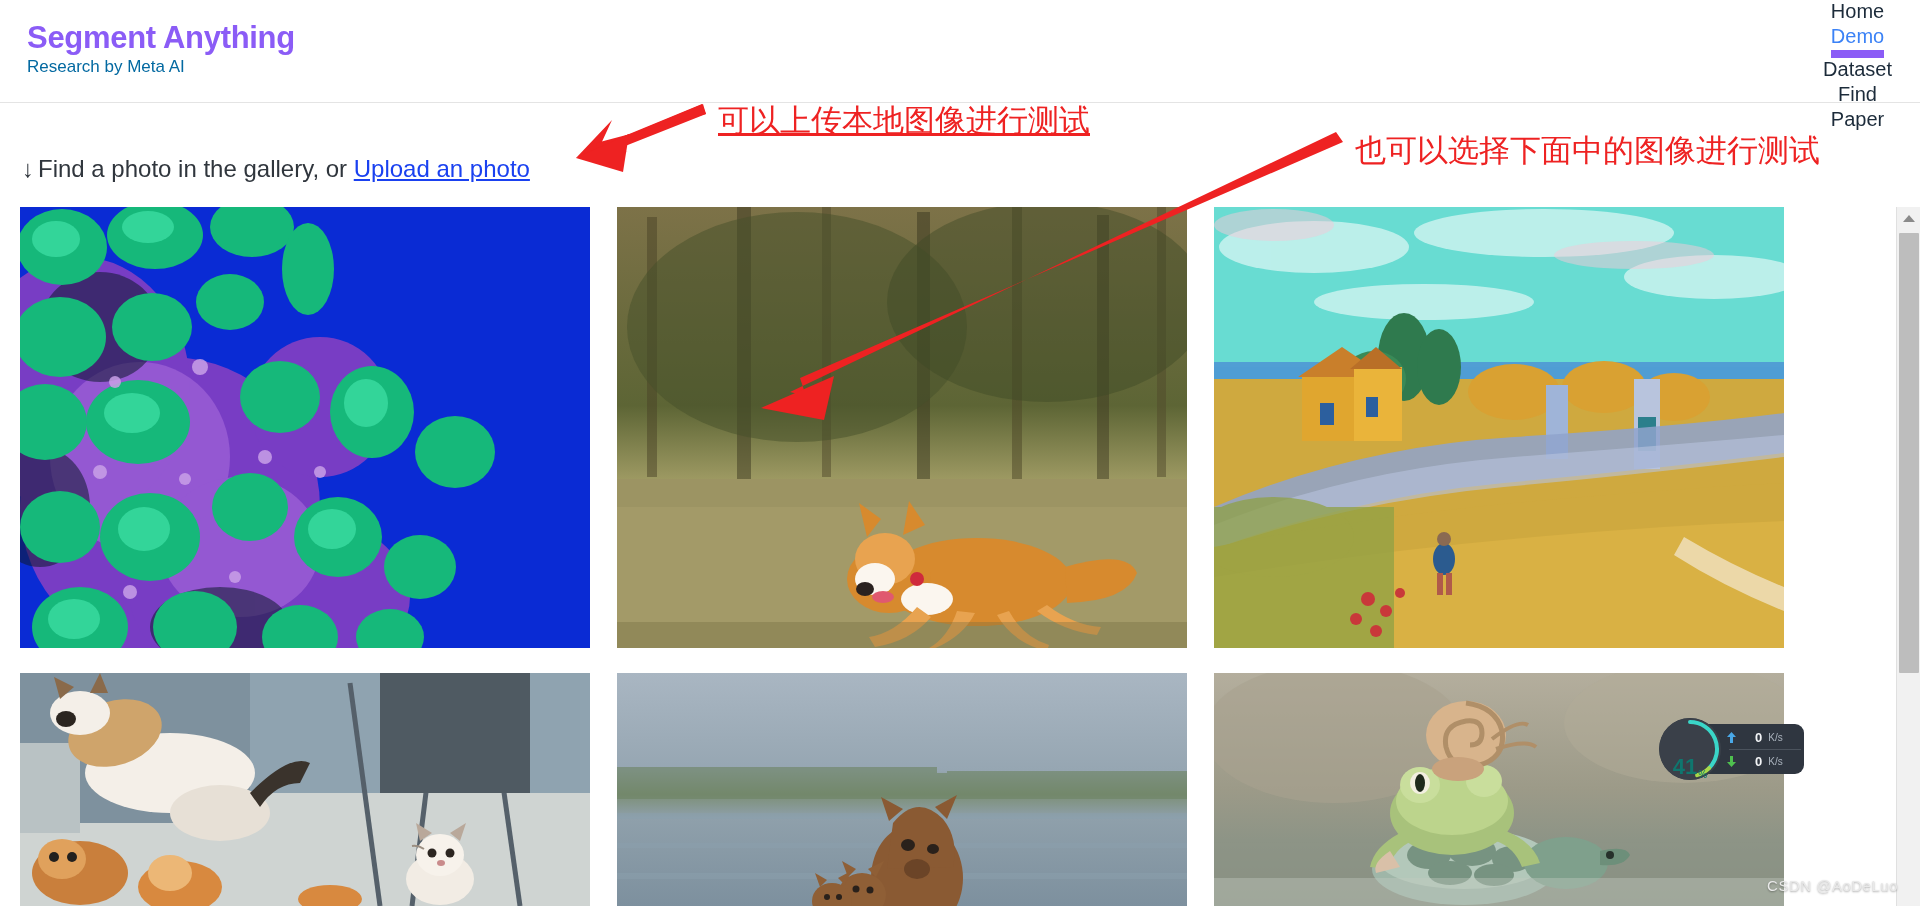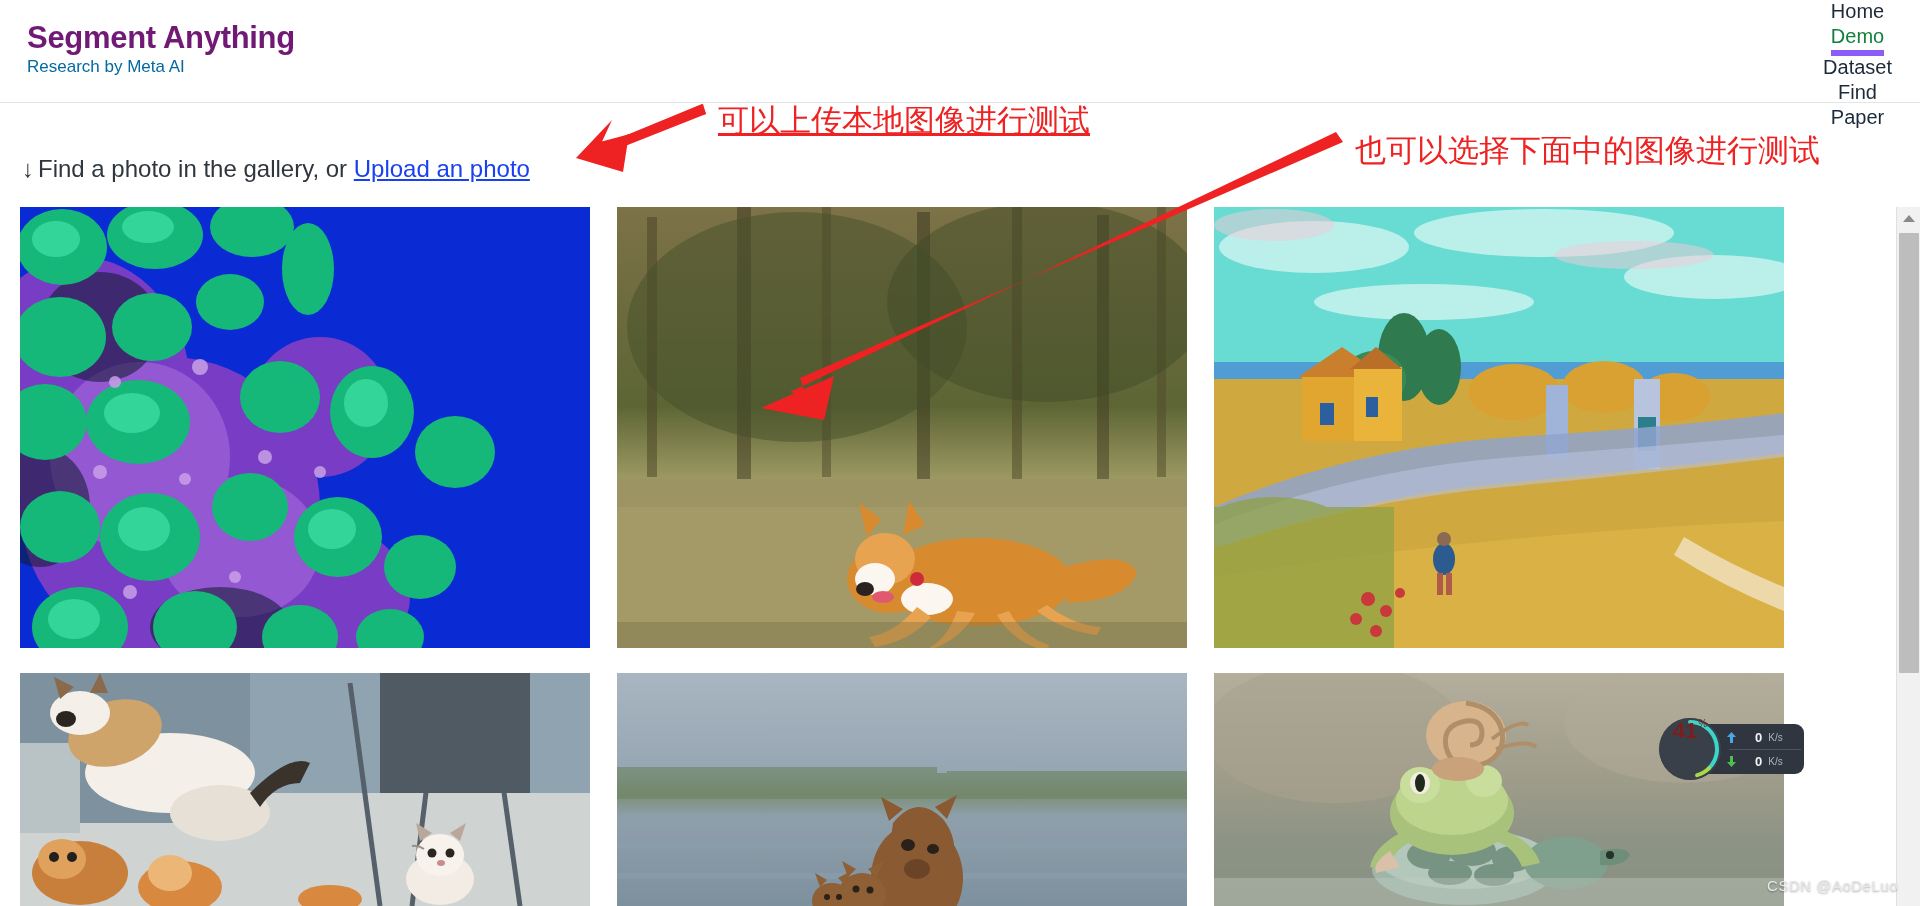--- a/index.html
+++ b/index.html
@@ -13,34 +13,34 @@
 
   #root { position: relative; width: 1920px; height: 906px; background:#fff; }
 
   
   .header {
     position: absolute; left:0; top:0; width:1920px; height:103px;
     background:#ffffff; border-bottom:1px solid #e4e4e4;
   }
   .brand { position:absolute; left:27px; top:22px; }
   .brand-title {
-    font-size:31px; font-weight:bold; color:#701a75;
+    font-size:31px; font-weight:bold; color:#8b5cf6;
     letter-spacing:-0.3px; line-height:1.05;
   }
   .brand-sub {
     font-size:17px; color:#0369a1; margin-top:3px; line-height:1.1;
   }
 
   .nav { position:absolute; right:0; top:0; height:103px; display:flex;
          align-items:center; padding-right:28px;flex-direction:column; }
   .nav-item {
     font-size:20px; color:#1c2b3a; margin-left:58px;
     cursor:pointer; text-decoration:none; position:relative; padding-bottom:2px;
   }
-  .nav-item.active { color:#15803d; border-bottom:6px solid #8b5cf6; }
+  .nav-item.active { color:#3b82f6; border-bottom:8px solid #8b5cf6; }
   .gh-icon { margin-left:62px; width:40px; height:40px; display:block; cursor:pointer; }
 
   
   .prompt {
     position:absolute; left:22px; top:155px;
     font-size:24px; color:#30363d; white-space:nowrap;
   }
   .prompt .arrow-dn { color:#30363d; margin-right:4px; }
   .prompt a {
     color:#1a41f0; text-decoration:underline; cursor:pointer;
@@ -92,22 +92,22 @@
   .mon-pill {
     position:absolute; left:36px; top:6px; width:109px; height:50px;
     background:#2f3640; border-radius:9px;
   }
   .mon-ring {
     position:absolute; left:0; top:0; width:62px; height:62px;
     border-radius:50%; background:#3a4049;
   }
   .mon-pct {
     position:absolute; left:0; top:0; width:62px; height:62px;
-    display:flex; align-items:flex-start; justify-content:center;
-    color:#7f1d1d; font-size:22px; font-weight:600;
+    display:flex; align-items:flex-end; justify-content:center;
+    color:#0f766e; font-size:22px; font-weight:600;
   }
   .mon-pct sup { font-size:10px; font-weight:400; margin-left:1px; }
   .mon-rows { position:absolute; left:68px; top:7px; width:76px; height:48px; }
   .mon-row { height:24px; display:flex; align-items:center; gap:5px; }
   .mon-row .v { color:#f2f4f6; font-size:13px; font-weight:700; margin-left:14px;}
   .mon-row .u { color:#aab3bd; font-size:10px; margin-left:1px; }
   .mon-div { position:absolute; left:70px; top:31px; width:72px; height:1px; background:#4b535d; }
 
   
   .watermark {

